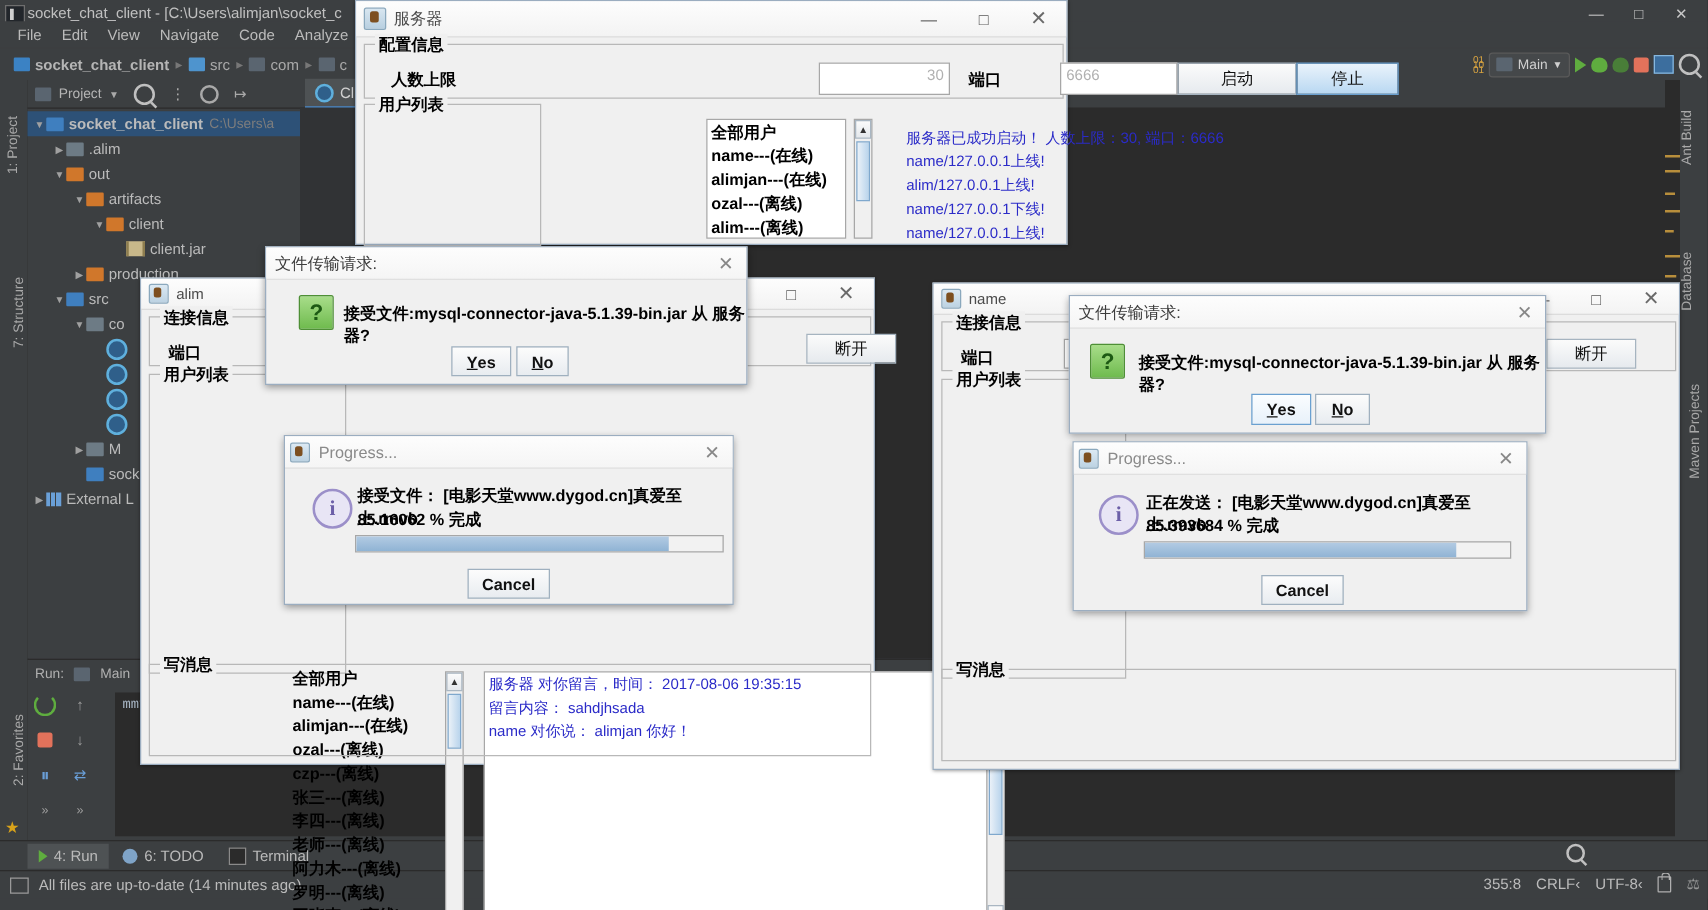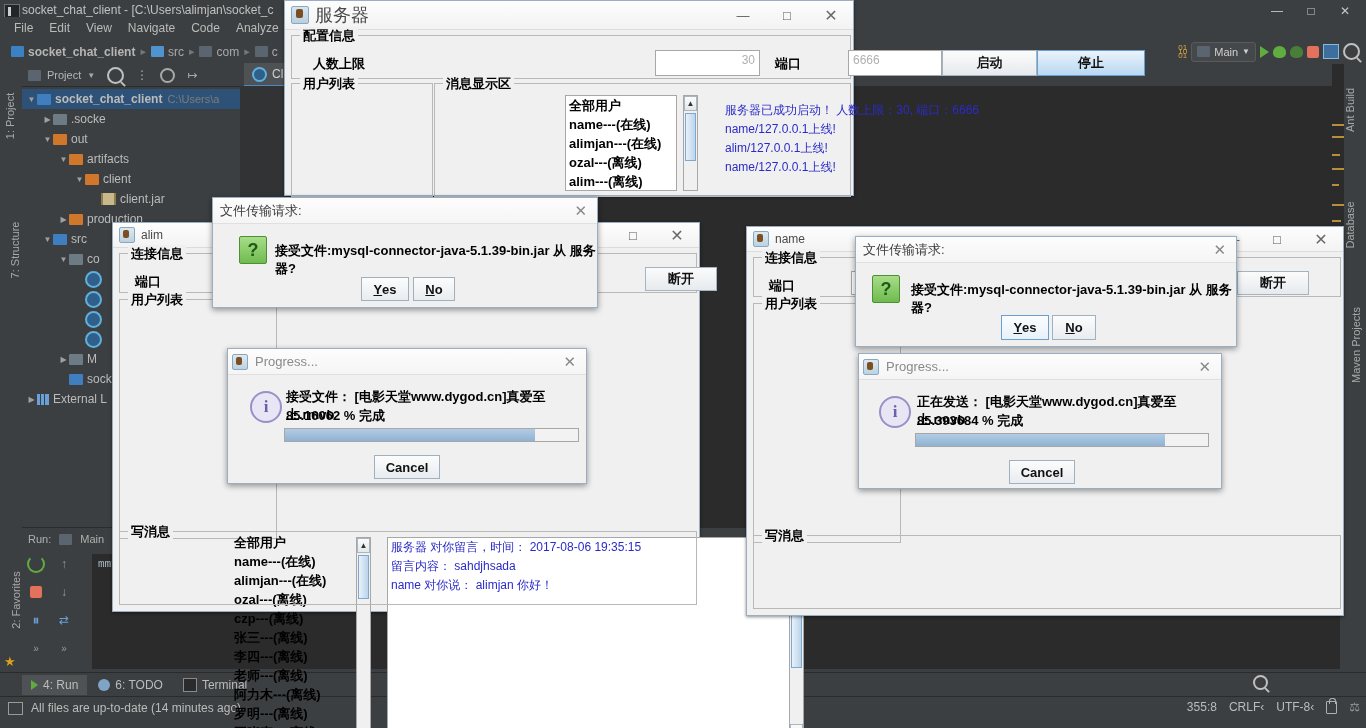--- a/index.html
+++ b/index.html
@@ -85,31 +85,31 @@
   .eventlog{position:absolute;right:78px;top:675px;display:flex;align-items:center;gap:5px;font-size:12px;color:#bbbbbb;flex-direction:column;}
   .statusbar{position:absolute;left:0;top:696px;width:1366px;height:22px;background:#3c3f41;display:flex;align-items:center;gap:8px;padding-left:8px;border-top:1px solid #2b2b2b;font-size:12px;color:#bbbbbb;}
   .statusright{position:absolute;right:6px;top:700px;display:flex;align-items:center;gap:12px;font-size:12px;color:#bbbbbb;}
   .lockico{width:9px;height:11px;border:1px solid #b0b0b0;border-radius:1px;position:relative;}
   .lockico:before{content:"";position:absolute;left:2px;top:-4px;width:5px;height:5px;border:1px solid #b0b0b0;border-bottom:none;border-radius:3px 3px 0 0;}
 
   
   .swin{position:absolute;background:#f0f0f0;border:1px solid #9badc0;box-shadow:0 1px 3px rgba(0,0,0,.45);
         font-family:"Liberation Sans","DejaVu Sans",sans-serif;color:#000;box-sizing:border-box;}
   .swin-title{height:28px;background:linear-gradient(#fdfdfd,#f3f3f3);display:flex;align-items:center;border-bottom:1px solid #dcdcdc;}
-  .swin-title .ttl{font-size:18px;color:#4a4a4a;margin-left:6px;}
+  .swin-title .ttl{font-size:13px;color:#4a4a4a;margin-left:6px;}
   .javaico{width:16px;height:16px;margin-left:6px;background:linear-gradient(#d8e6f0,#b8cfe0);border:1px solid #8aa8bd;border-radius:2px;position:relative;}
   .javaico:after{content:"";position:absolute;left:4px;top:2px;width:7px;height:9px;background:#7d4f20;border-radius:2px;}
   .swin-ctl{margin-left:auto;display:flex;align-items:center;}
   .swin-ctl div{width:44px;height:27px;display:flex;align-items:center;justify-content:center;color:#5a5a5a;font-size:13px;}
   .swin-ctl .cl{font-size:16px;color:#6a6a6a;}
   .grp{position:absolute;border:1px solid #b8b8b8;background:transparent;}
   .grp-title{position:absolute;top:-9px;left:8px;background:#f0f0f0;padding:0 3px;font-size:13px;font-weight:bold;color:#000;}
   .stext{font-size:13px;font-weight:bold;color:#000;}
   .sfield{background:#fff;border:1px solid #a7a7a7;box-sizing:border-box;font-size:12px;color:#b0b0b0;padding:2px 4px;}
-  .sbtn{background:linear-gradient(#fbfbfb,#e6eaee);border:1px solid #a6b4c0;font-size:13px;font-weight:bold;color:#111;
+  .sbtn{background:linear-gradient(#fbfbfb,#e6eaee);border:1px solid #a6b4c0;font-size:13px;font-weight:normal;color:#111;
         display:flex;align-items:center;justify-content:center;box-sizing:border-box;}
   .sbtn.sel{background:linear-gradient(#eaf3fb,#b9d8f2);border:1px solid #6aa0d0;}
   .listbox{background:#fff;border:1px solid #a7a7a7;box-sizing:border-box;overflow:hidden;}
   .litem{font-size:13px;font-weight:bold;color:#000;padding:0 3px;line-height:19px;white-space:nowrap;}
   .msgbox{background:#fff;border:1px solid #a7a7a7;box-sizing:border-box;overflow:hidden;}
   .mline{font-size:12px;color:#2b2bc8;line-height:19px;white-space:nowrap;padding-left:3px;}
   .vscroll{position:absolute;width:15px;background:#f0f0f0;border:1px solid #a7a7a7;box-sizing:border-box;}
   .vscroll .arrup,.vscroll .ardn{height:15px;background:linear-gradient(#fbfbfb,#e4e8ec);border:1px solid #a9b6c2;box-sizing:border-box;display:flex;align-items:center;justify-content:center;font-size:8px;color:#333;}
   .vscroll .thumb{position:absolute;left:1px;right:1px;background:linear-gradient(90deg,#eaf1f8,#b9d4ec);border:1px solid #7fa8cd;}
 
@@ -219,21 +219,21 @@
     <div class="treelist" id="tree-root">
         <div class="trow sel" style="padding-left: 4px;">
           <span class="arr">▼</span>
           <span class="fold blue"></span>
           <span style="font-weight: bold;">socket_chat_client</span>
           <span class="greytxt">C:\Users\a</span>
         </div>
         <div class="trow" style="padding-left: 20px;">
           <span class="arr">▶</span>
           <span class="fold grey2"></span>
-          <span>.socke</span>
+          <span>.alim</span>
         </div>
         <div class="trow" style="padding-left: 20px;">
           <span class="arr">▼</span>
           <span class="fold orange"></span>
           <span>out</span>
         </div>
         <div class="trow" style="padding-left: 36px;">
           <span class="arr">▼</span>
           <span class="fold orange"></span>
           <span>artifacts</span>
@@ -422,44 +422,42 @@
   </div>
 
   <div class="grp" style="left:6px;top:34px;width:558px;height:42px;">
     <div class="grp-title">配置信息</div>
   </div>
   <div class="stext" style="position:absolute;left:28px;top:54px;">人数上限</div>
   <div class="sfield" style="left:370px;top:49px;width:105px;height:26px;position:absolute;text-align:right;">30</div>
   <div class="stext" style="position:absolute;left:490px;top:54px;">端口</div>
   <div class="sfield" style="left:563px;top:49px;width:94px;height:26px;position:absolute;">6666</div>
   <div class="sbtn" style="position:absolute;left:657px;top:49px;width:95px;height:26px;">启动</div>
-  <div class="sbtn sel" style="position:absolute;left:752px;top:49px;width:108px;height:26px;text-align:right;">停止</div>
+  <div class="sbtn sel" style="position:absolute;left:752px;top:49px;width:82px;height:26px;text-align:right;">停止</div>
 
   <div class="grp" style="left:6px;top:82px;width:140px;height:112px;">
     <div class="grp-title">用户列表</div>
   </div>
   <div class="listbox" style="position:absolute;left:280px;top:94px;width:112px;height:96px;" id="server-users">
       <div class="litem">全部用户</div>
       <div class="litem">name---(在线)</div>
       <div class="litem">alimjan---(在线)</div>
       <div class="litem">ozal---(离线)</div>
       <div class="litem">alim---(离线)</div>
     </div>
   <div class="vscroll" style="left:398px;top:94px;height:96px;">
     <div class="arrup">▲</div>
     <div class="thumb" style="top:17px;height:46px;"></div>
   </div>
 
-  <div class="grp" style="left:149px;top:82px;width:415px;height:112px;">
-    <div class="grp-title">消息显示区</div>
-  </div>
   <div class="msgbox" style="position:absolute;left:437px;top:100px;width:410px;height:92px;background:transparent;border:none" id="server-msgs">
       <div class="mline">服务器已成功启动！ 人数上限：30, 端口：6666</div>
       <div class="mline">name/127.0.0.1上线!</div>
       <div class="mline">alim/127.0.0.1上线!</div>
+      <div class="mline">name/127.0.0.1下线!</div>
       <div class="mline">name/127.0.0.1上线!</div>
     </div>
 </div>
 
 <div class="swin" style="left:112px;top:222px;width:588px;height:390px;">
   <div class="swin-title" style="height:24px">
     <div class="smallico"></div>
     <div class="ttl" style="font-size:12px">alim</div>
     <div class="swin-ctl">
       <div style="height:23px">—</div>

